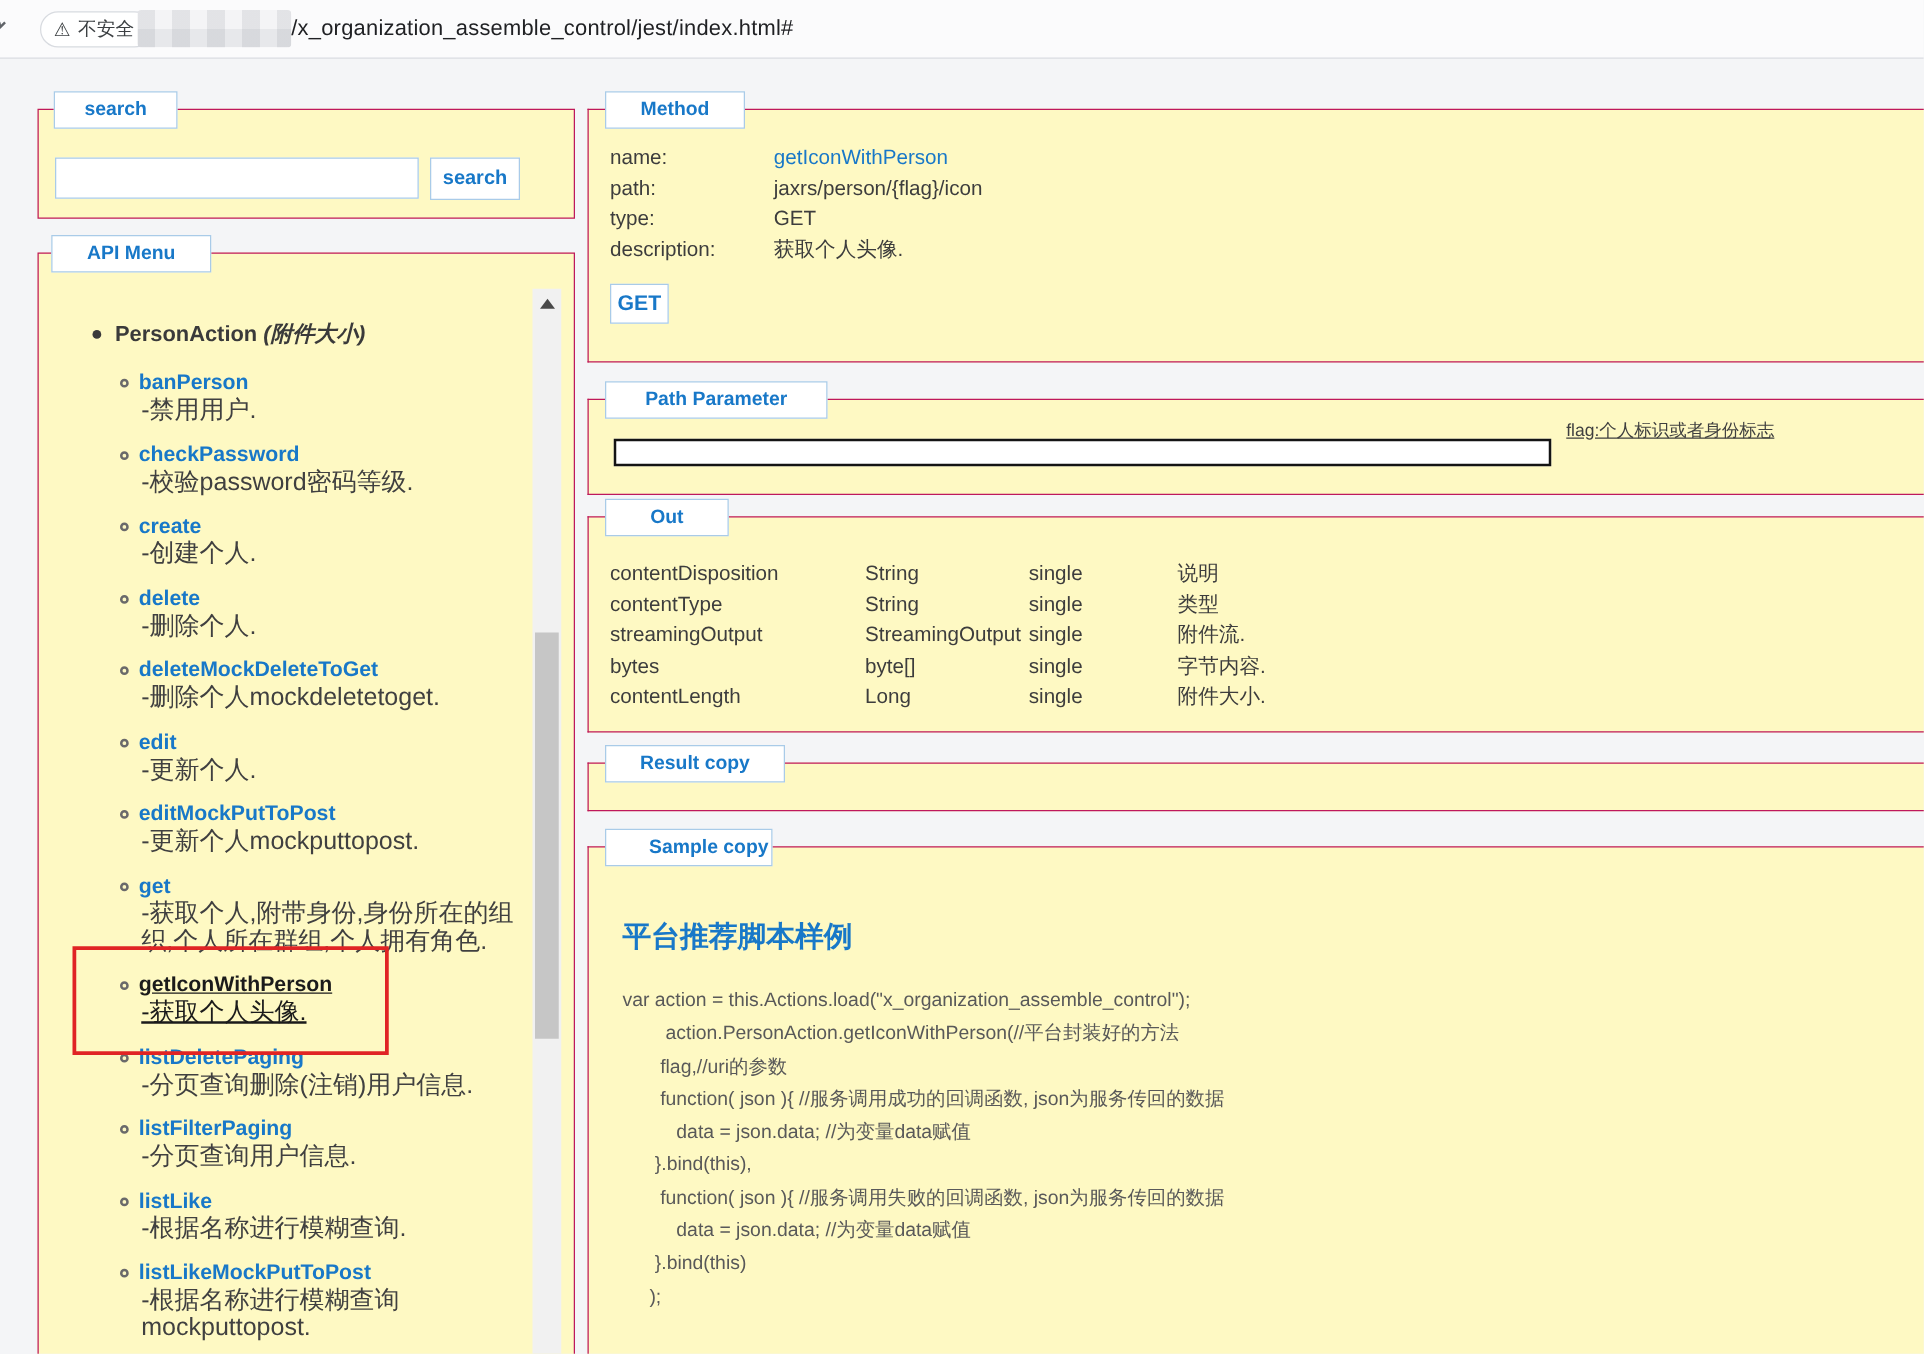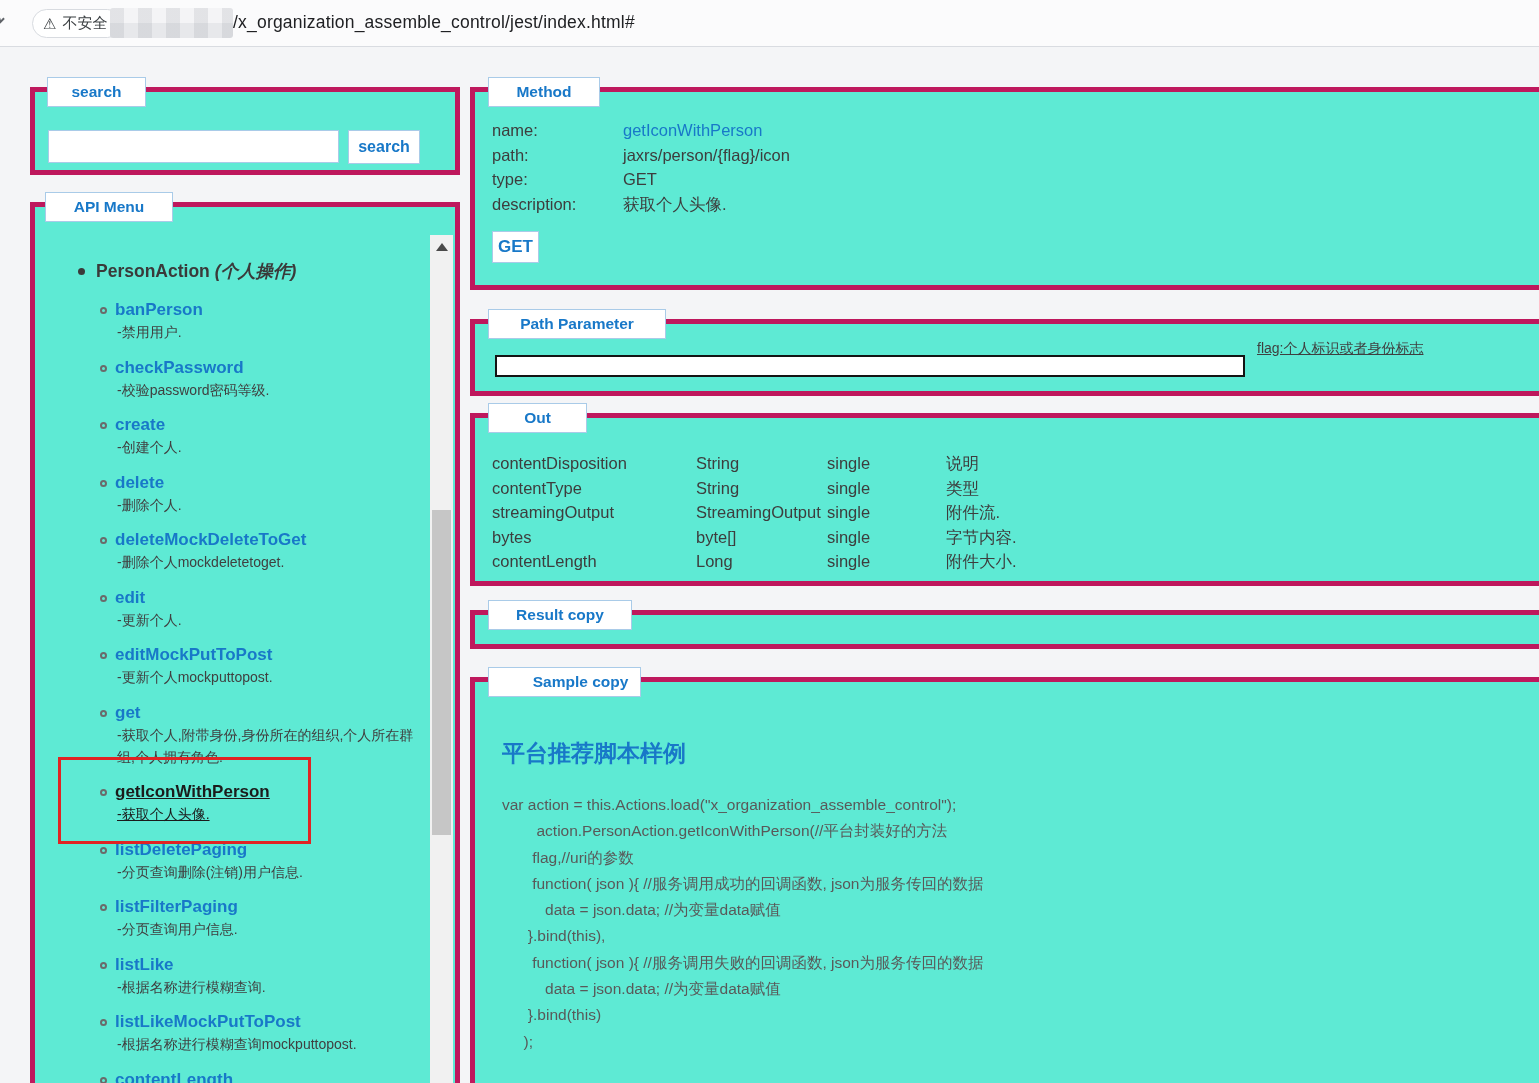--- a/index.html
+++ b/index.html
@@ -29,21 +29,21 @@
       repeating-linear-gradient(90deg, rgba(120,125,135,.14) 0 14px, rgba(120,125,135,0) 14px 28px),
       repeating-linear-gradient(0deg, #e7e8eb 0 15px, #f4f4f6 15px 30px);
     filter:blur(.4px);
   }
   .url-text{
     position:absolute; left:233px; top:12px; font-size:17.5px; color:#202124; letter-spacing:.2px;
   }
 
   
   .panel{
-    position:absolute; background:#5eead4; border:5px solid #be185d;
+    position:absolute; background:#fef9c3; border:1px solid #be185d;
   }
   .panel.no-right{ border-right:none; }
   .legend{
     position:absolute; top:-15px; background:#fff; border:1px solid #a9cbe8;
     color:#1878c8; font-weight:bold; font-size:15.5px; padding:5px 0; text-align:center;
   }
 
   
   .search-fs{ left:30px; top:87px; width:430px; height:88px; }
   .search-fs .legend{ left:12px; width:99px; }
@@ -70,21 +70,21 @@
     background:#3a3a3a; margin-right:11px; vertical-align:2px;
   }
   .menu-item{ margin:0 0 13.5px 22px; width:316px; }
   .ring-dot{
     display:inline-block; width:7px; height:7px; border-radius:50%;
     border:2px solid #6a6a6a; margin-right:8px; vertical-align:1px;
   }
   .menu-item .mi-name{
     font-size:17px; font-weight:bold; color:#1878c8; line-height:22px; text-decoration:none; cursor:pointer;
   }
-  .menu-item .mi-desc{ font-size:14px; color:#404040; line-height:22px; padding-left:17px; }
+  .menu-item .mi-desc{ font-size:20px; color:#404040; line-height:22px; padding-left:17px; }
   .menu-item.selected .mi-name{ color:#1b1b1b; text-decoration:underline; }
   .menu-item.selected .mi-desc{ color:#1b1b1b; text-decoration:underline; }
 
   
   .scrollbar{
     position:absolute; left:395px; top:28px; width:23px; height:871px; background:#f1f1f1;
   }
   .scroll-up{
     position:absolute; left:0; top:0; width:23px; height:24px; display:flex;
     align-items:center; justify-content:center; cursor:pointer;
@@ -131,21 +131,21 @@
   .out-table td{ font-size:16.5px; line-height:24.6px; color:#3d3d3d; padding:0; }
   .out-table td.c0{ width:204px; }
   .out-table td.c1{ width:131px; }
   .out-table td.c2{ width:119px; }
   .out-table td.c3{ width:560px; }
 
   .result-fs{ left:470px; top:610px; width:1080px; height:39px; }
   .result-fs .legend{ left:13px; width:144px; }
 
   .sample-fs{ left:470px; top:677px; width:1080px; height:480px; }
-  .sample-fs .legend{ left:13px; width:153px;padding-left:32px; }
+  .sample-fs .legend{ left:13px; width:134px;padding-left:32px; }
   .sample-title{
     position:absolute; left:27px; top:56px; font-size:23px; font-weight:bold; color:#1878c8;
   }
   .code-block{ position:absolute; left:27px; top:110px; }
   .code-line{
     white-space:pre; font-size:15.5px; line-height:26.3px; color:#595959;
     font-family:"Liberation Sans","DejaVu Sans",sans-serif;
   }
 </style>
 </head>
@@ -166,21 +166,21 @@
   <input class="search-input" type="text" value="" style="">
   <button class="search-btn">search</button>
 </div>
 
 <div class="panel api-fs">
   <div class="legend">API Menu</div>
 
   <div class="menu-body">
     <div class="menu-list">
       <div class="menu-group-header">
-        <span class="bullet-dot"></span><span class="gname">PersonAction</span> <span class="gnote">(个人操作)</span>
+        <span class="bullet-dot"></span><span class="gname">PersonAction</span> <span class="gnote">(附件大小)</span>
       </div>
 
       <div class="menu-item">
         <span class="ring-dot"></span><a class="mi-name">banPerson</a>
         <div class="mi-desc">-禁用用户.</div>
       </div>
       <div class="menu-item">
         <span class="ring-dot"></span><a class="mi-name">checkPassword</a>
         <div class="mi-desc">-校验password密码等级.</div>
       </div>

